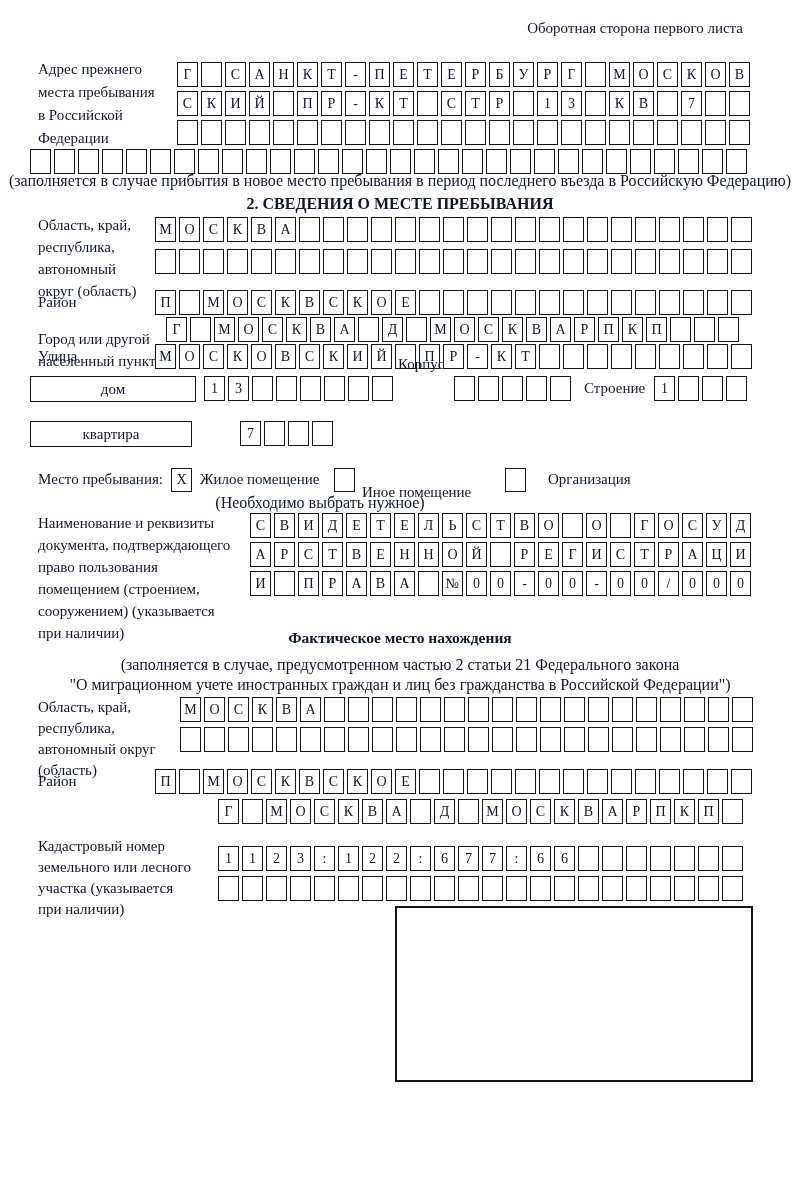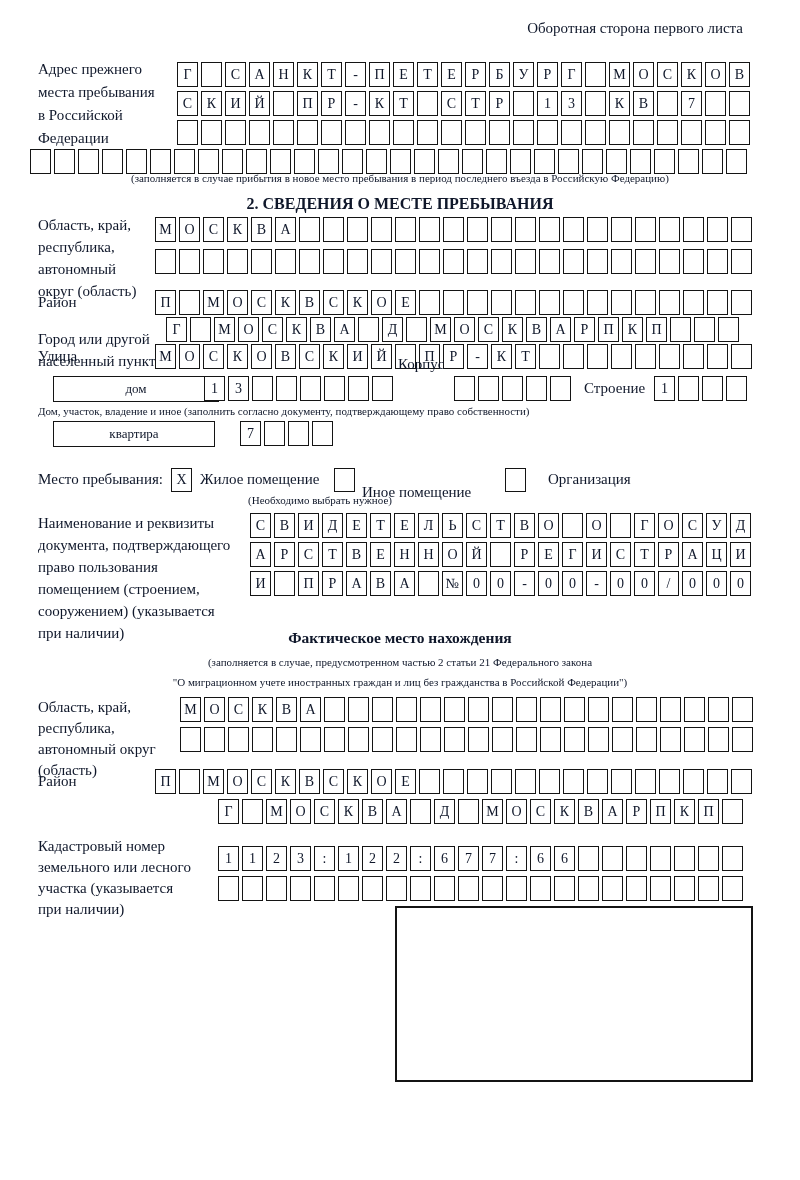--- a/index.html
+++ b/index.html
@@ -3,32 +3,32 @@
 <meta charset="utf-8">
 <style>
   html,body{margin:0;padding:0;background:#fff;}
   .page{
     position:relative;width:800px;height:1180px;margin:0 auto;background:#fff;
     font-family:Liberation Serif, serif;color:#0f172a;overflow:hidden;
   }
   .abs{position:absolute;}
   .lbl{position:absolute;font-size:15px;line-height:23px;white-space:pre-line;}
   .lh21{line-height:21px;}
-  .cap{position:absolute;font-size:11px;}
+  .cap{position:absolute;font-size:16px;}
   .center{left:0;width:800px;text-align:center;}
   .bold{font-weight:bold;}
   .cellrow{position:absolute;display:flex;gap:3px;}
   .cell{
     width:21px;height:25px;box-sizing:border-box;border:1.6px solid #141414;
     display:flex;align-items:center;justify-content:center;
     font-size:14px;background:#fff;flex:0 0 auto;
   }
   .wbox{
     position:absolute;box-sizing:border-box;border:1.6px solid #141414;
-    display:flex;align-items:center;justify-content:center;font-size:13px;background:#fff;margin-left:23px;
+    display:flex;align-items:center;justify-content:center;font-size:15px;background:#fff;
   }
   .chk{
     position:absolute;width:21px;height:24px;box-sizing:border-box;border:1.6px solid #141414;
     display:flex;align-items:center;justify-content:center;font-size:14px;
   }
   .inline-lbl{position:absolute;font-size:15px;}
   .stamp-box{position:absolute;box-sizing:border-box;border:2px solid #141414;background:#fff;}
   .stamp-cap{position:absolute;font-size:14px;line-height:19.5px;text-align:center;white-space:pre-line;}
 </style>
 </head>
@@ -321,21 +321,20 @@
       <span class="cell"></span>
       <span class="cell"></span>
     </div>
   <div class="inline-lbl" style="left:584px;top:380px;">Строение</div>
   <div class="cellrow" style="left:654px;top:376px;">
       <span class="cell">1</span>
       <span class="cell"></span>
       <span class="cell"></span>
       <span class="cell"></span>
     </div>
-  <div class="cap" style="left:38px;top:405px;">Дом, участок, владение и иное (заполнить согласно документу, подтверждающему право собственности)</div>
 
   <div class="wbox" style="left:30px;top:421px;width:162px;height:26px;">квартира</div>
   <div class="cellrow" style="left:240px;top:421px;">
       <span class="cell">7</span>
       <span class="cell"></span>
       <span class="cell"></span>
       <span class="cell"></span>
     </div>
 
   <div class="inline-lbl" style="left:38px;top:471px;">Место пребывания:</div>

